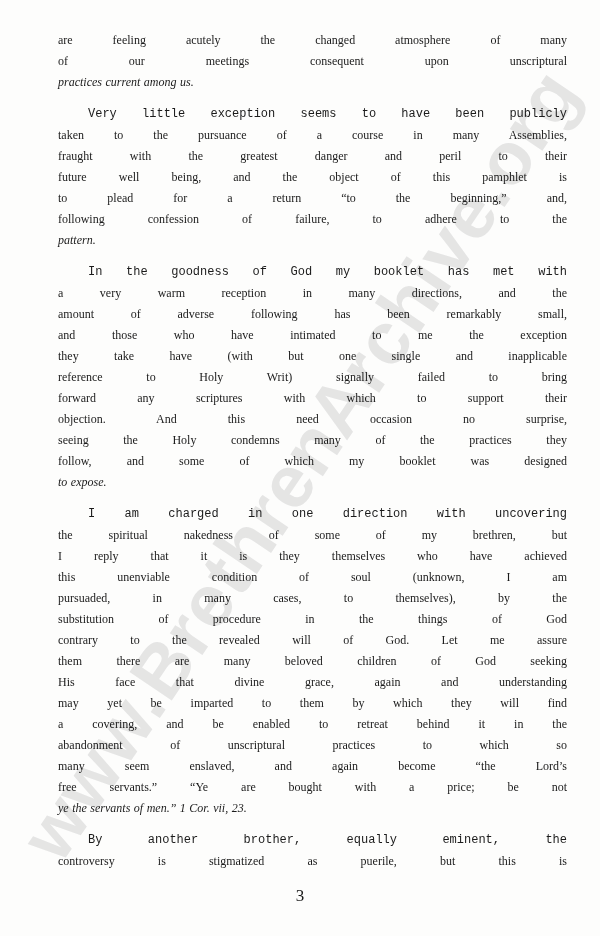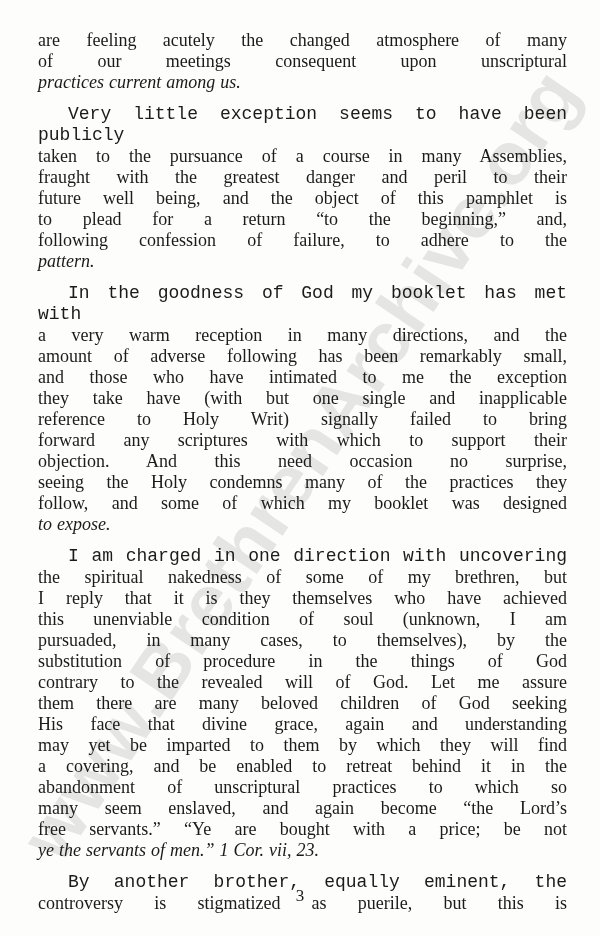--- a/index.html
+++ b/index.html
@@ -28,22 +28,22 @@
     letter-spacing: 1px;
     color: #d2d2d2;
     opacity: 0.55;
     white-space: nowrap;
     z-index: 0;
     user-select: none;
   }
   .text-block {
     position: relative;
     z-index: 1;
-    padding: 30px 33px 0 38px;
-    font-size: 18px;
+    padding: 30px 33px 0 58px;
+    font-size: 12px;
     line-height: 21px;
   }
   .para {
     margin: 0 0 11px 0;
   }
   .para:last-child {
     margin-bottom: 4px;
   }
   .para.indent .line:first-child {
     text-indent: 30px;

